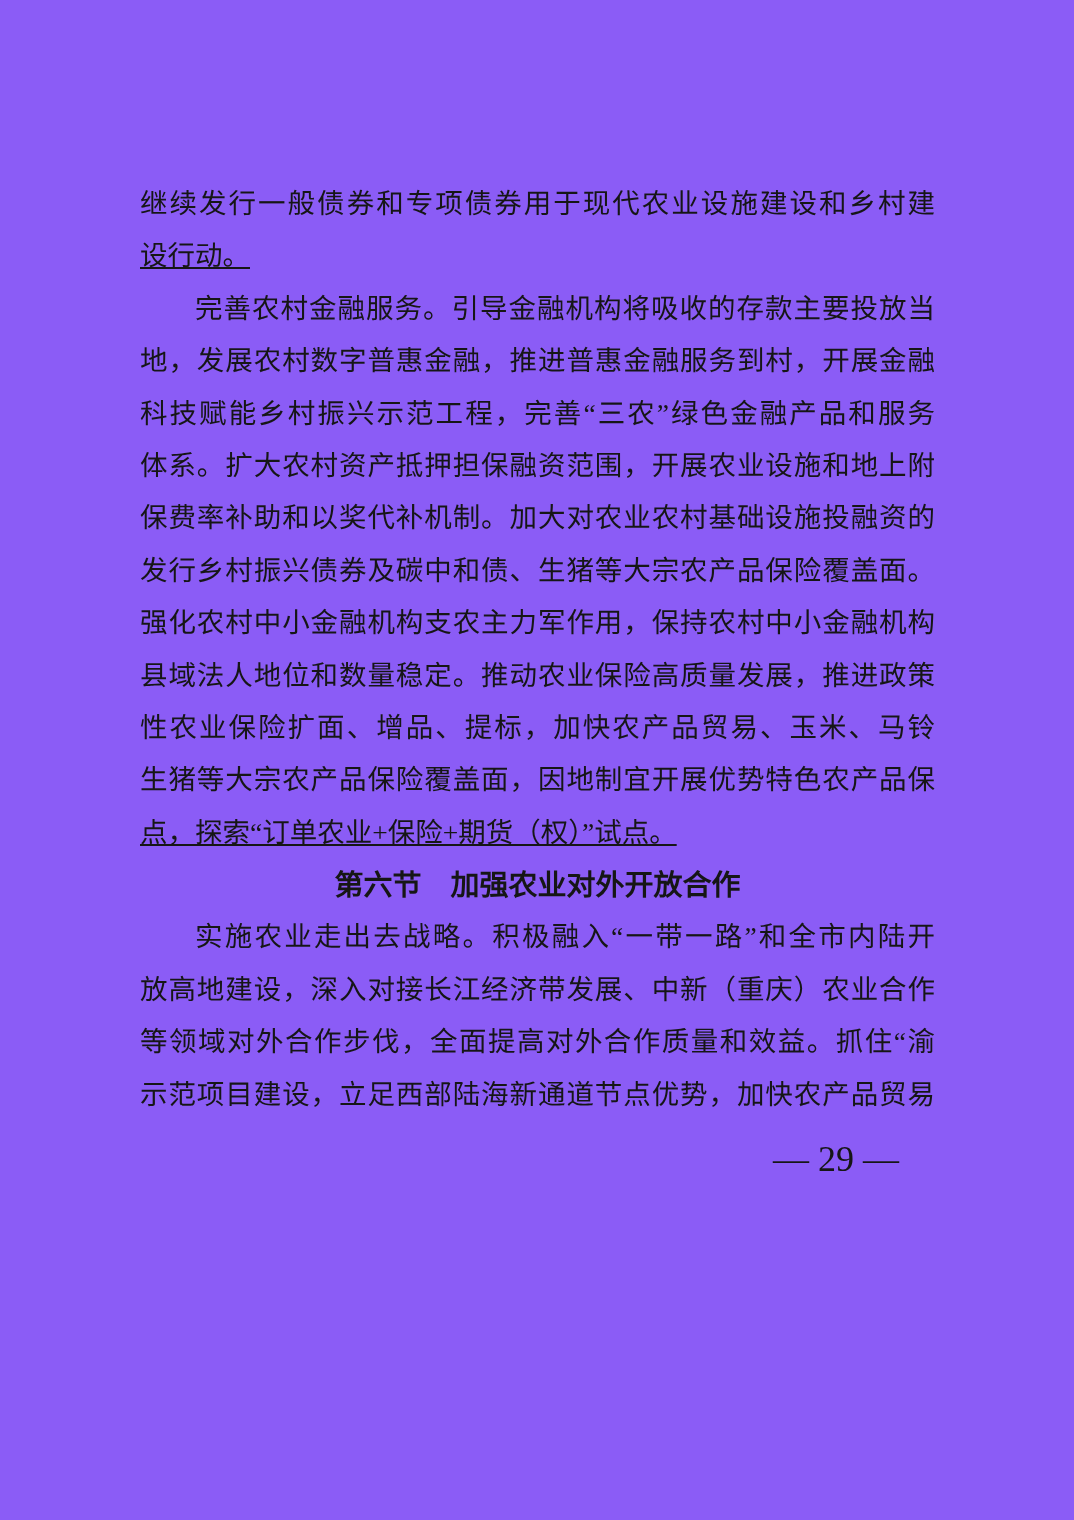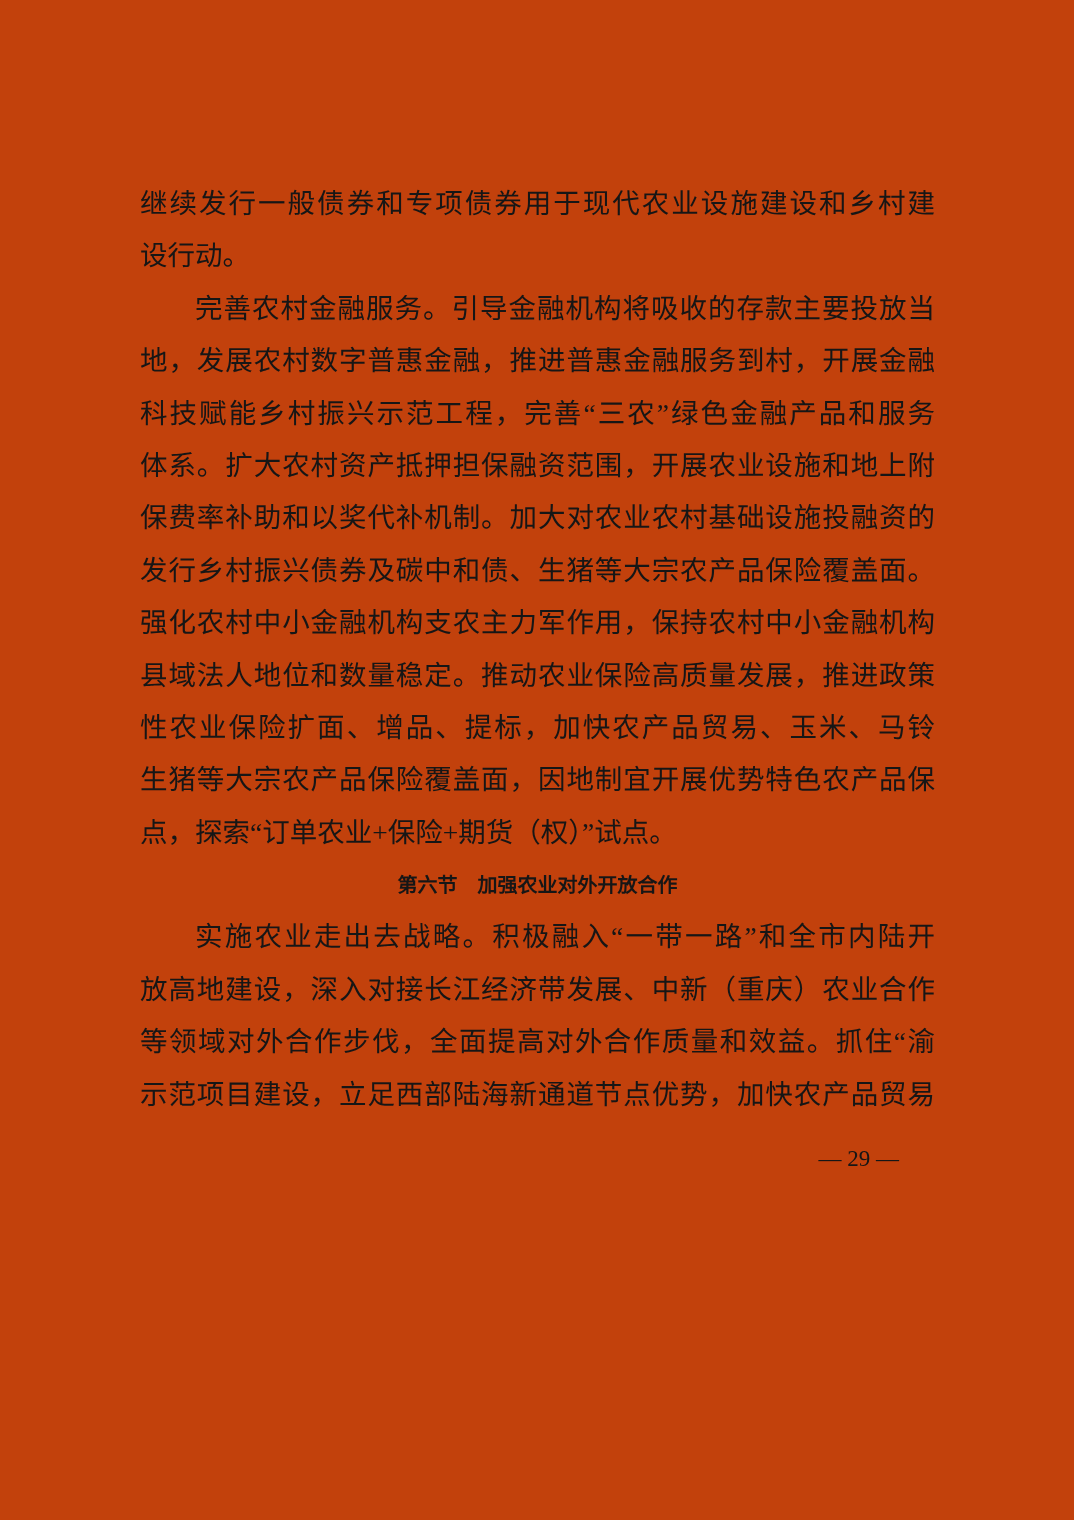--- a/index.html
+++ b/index.html
@@ -4,21 +4,21 @@
 <style>
   html, body {
     margin: 0;
     padding: 0;
     background: #ffffff;
   }
   .page {
     position: relative;
     width: 1074px;
     height: 1520px;
-    background: #c2410c;
+    background: #8b5cf6;
     overflow: hidden;
     font-family: "Liberation Serif", "DejaVu Serif", serif;
     color: #161616;
   }
   .text-block {
     position: absolute;
     left: 140px;
     top: 178px;
     width: 795px;
     font-size: 27.5px;
@@ -31,40 +31,41 @@
     text-align: justify;
     text-align-last: justify;
     -moz-text-align-last: justify;
   }
   .doc-line.indent {
     text-indent: 2em;
   }
   .doc-line.para-end {
     text-align: right;
     text-align-last: left;
+    text-decoration: underline;
     -moz-text-align-last: left;
   }
   .section-heading {
     height: 52.4px;
     overflow: hidden;
     text-align: center;
     text-align-last: center;
     -moz-text-align-last: center;
     font-weight: bold;
-    font-size: 20px;
+    font-size: 29px;
   }
   .page-footer {
     height: 52.4px;
     margin-top: 12px;
     overflow: hidden;
     text-align: right;
     text-align-last: right;
     -moz-text-align-last: right;
     padding-right: 36px;
-    font-size: 23px;
+    font-size: 36px;
   }
 </style>
 </head>
 <body>
 
 <div class="page">
   <div class="text-block">
 
     <div class="doc-line">继续发行一般债券和专项债券用于现代农业设施建设和乡村建</div>
     <div class="doc-line para-end">设行动。</div>

